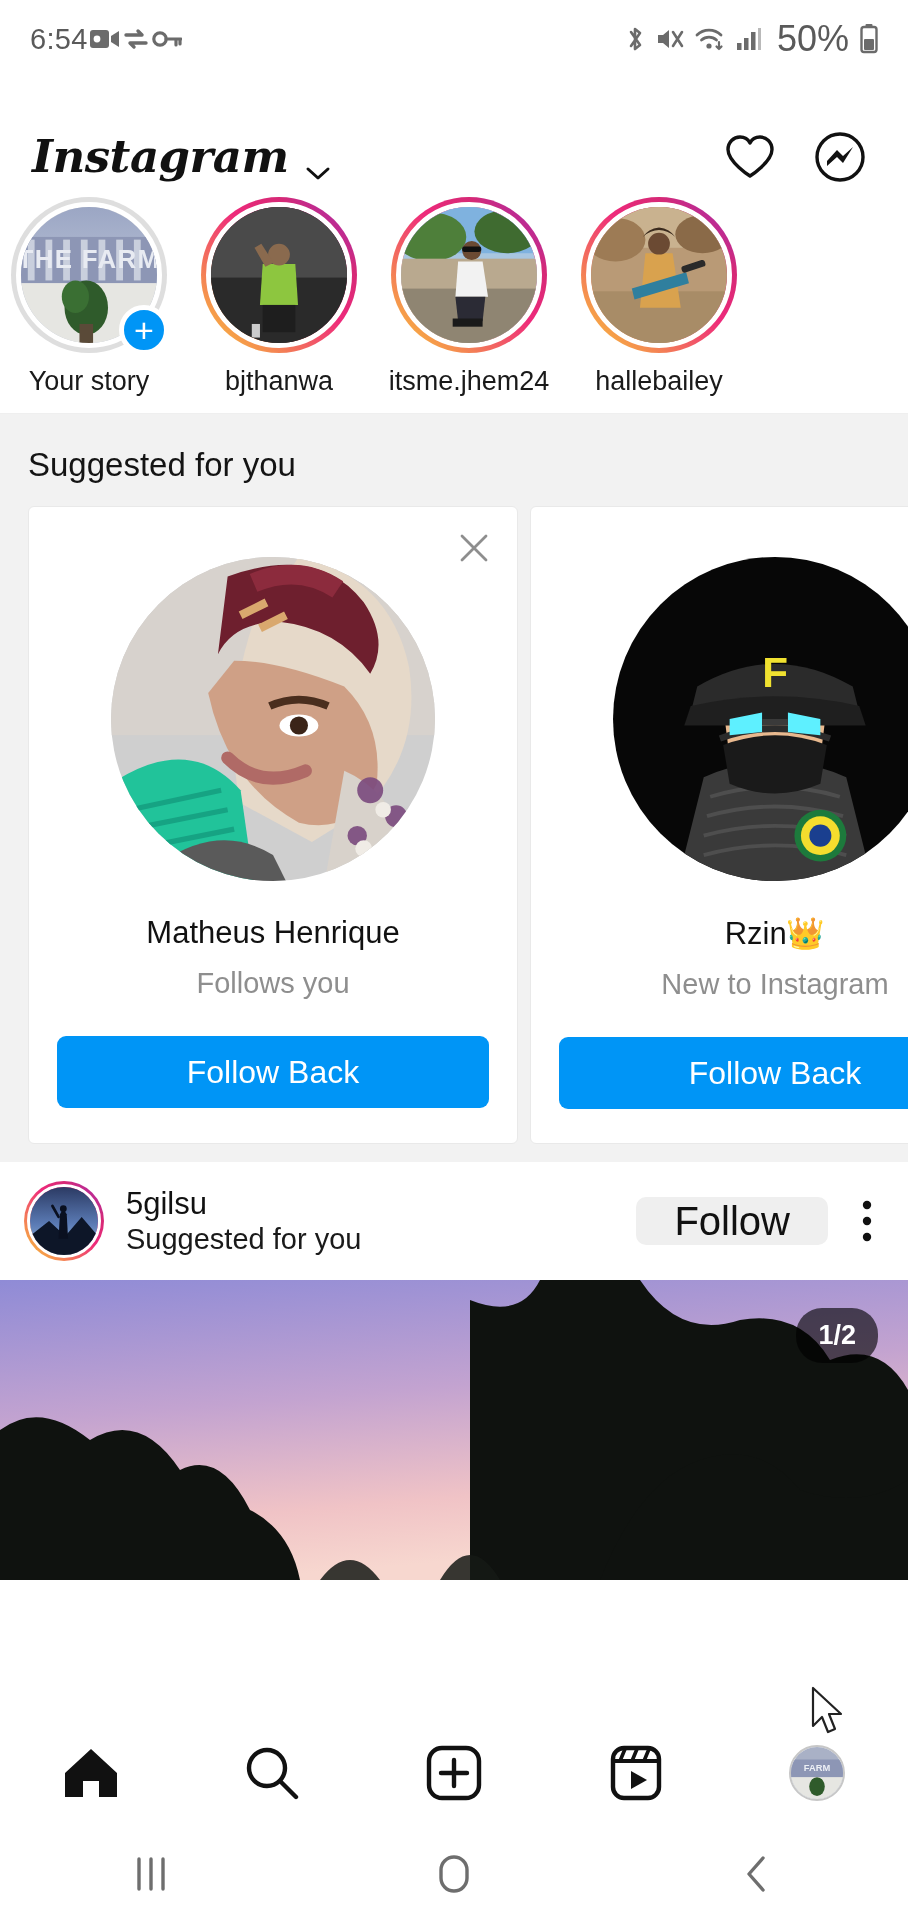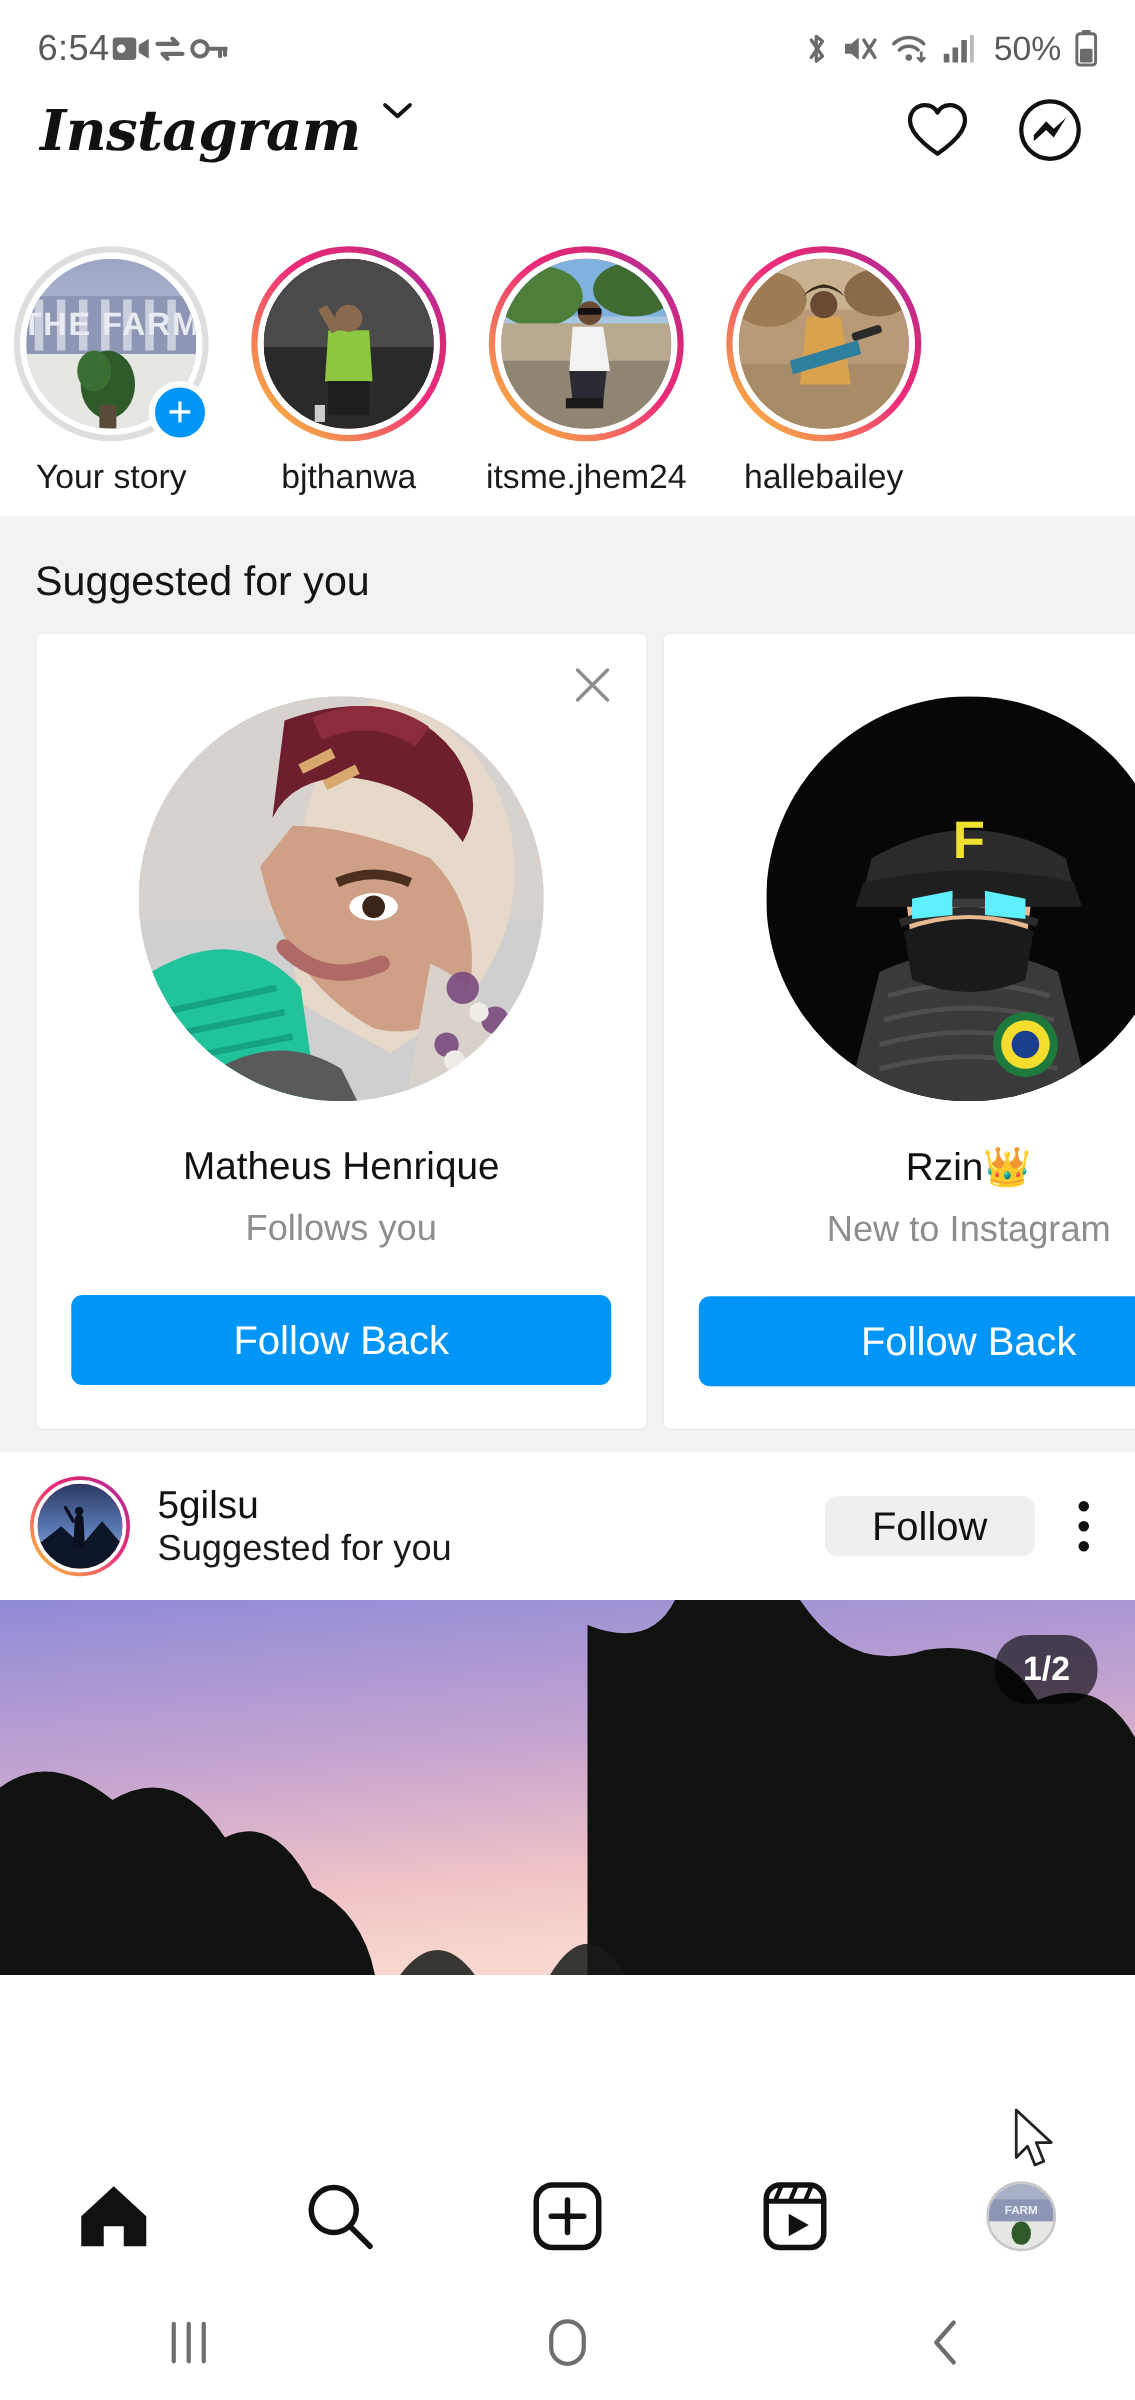--- a/index.html
+++ b/index.html
@@ -12,27 +12,27 @@
   }
 
   
   .statusbar{
     height:78px; display:flex; align-items:center;
     padding:0 30px; color:#6b6b6b;
   }
   .sb-left{ display:flex; align-items:center; gap:2px; }
   .sb-time{ font-size:29px; color:#5a5a5a; letter-spacing:.3px; }
   .sb-right{ margin-left:auto; display:flex; align-items:center; gap:11px; }
-  .sb-battery-text{ font-size:27px; color:#5a5a5a; margin-left:4px;}
+  .sb-battery-text{ font-size:36px; color:#5a5a5a; margin-left:4px;}
   .ic{ display:inline-block; }
   svg{ display:block; }
 
   
   .appbar{
-    height:105px; display:flex; align-items:flex-start;
+    height:105px; display:flex; align-items:flex-end;
     padding:0 42px 0 32px; background:#fff;
   }
   .logo{
     font-family:"DejaVu Serif", serif;
     font-size:45px; font-style:italic; font-weight:700;
     color:#111; letter-spacing:-0.5px;
   }
   .logo-chevron{ margin-left:14px; }
   .appbar-actions{ margin-left:auto; display:flex; align-items:center; gap:38px; }
 
@@ -108,21 +108,21 @@
   }
   .post-ring-inner{
     width:100%; height:100%; border-radius:50%; border:3px solid #fff;
     overflow:hidden;
   }
   .post-meta{ margin-left:22px; line-height:1.18; }
   .post-user{ font-size:31px; color:#111; }
   .post-subtitle{ font-size:29px; color:#1a1a1a; }
   .follow-btn{
     margin-left:auto; background:#efefef; border:none; border-radius:10px;
-    height:48px; padding:0 38px; font-size:32px; color:#111;
+    height:48px; padding:0 38px; font-size:40px; color:#111;
     font-family:inherit; cursor:pointer;text-align:right;
   }
   .kebab{ margin-left:20px; padding:10px 14px; cursor:pointer; }
 
   .post-media{
     position:relative; width:100%; height:300px; overflow:hidden;
   }
   .counter{
     position:absolute; top:28px; right:30px;
     background:rgba(0,0,0,.62); color:#fff; border-radius:26px;

